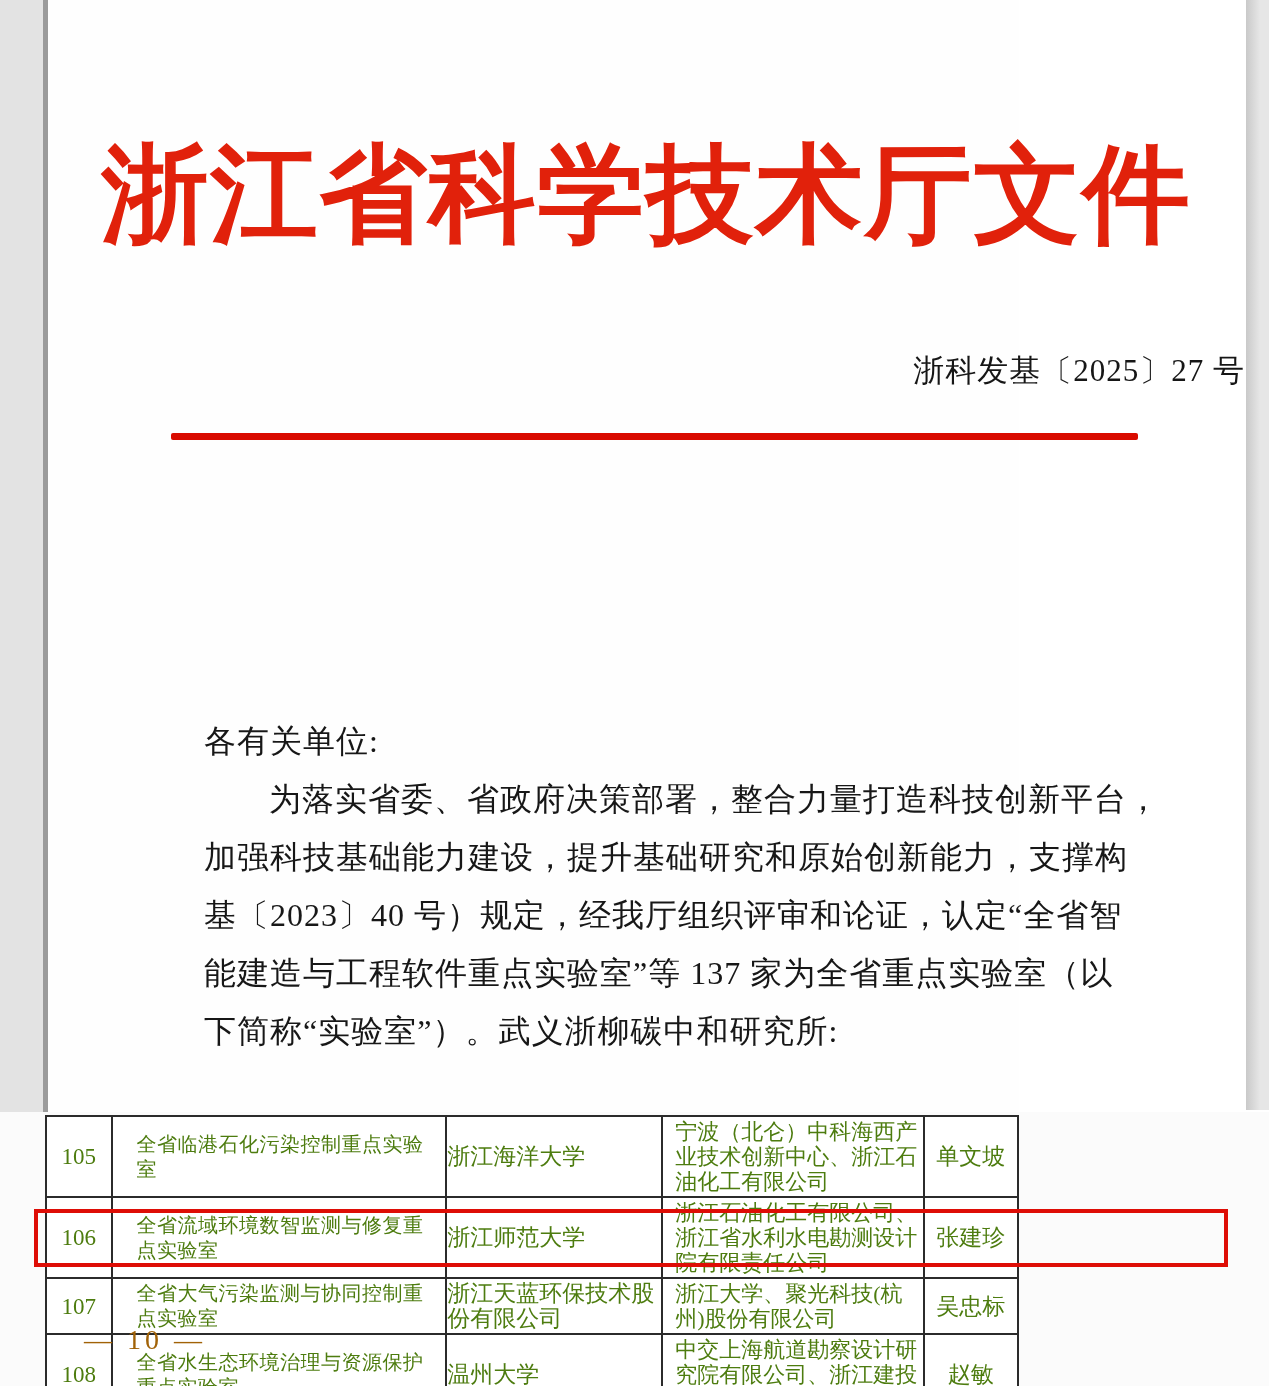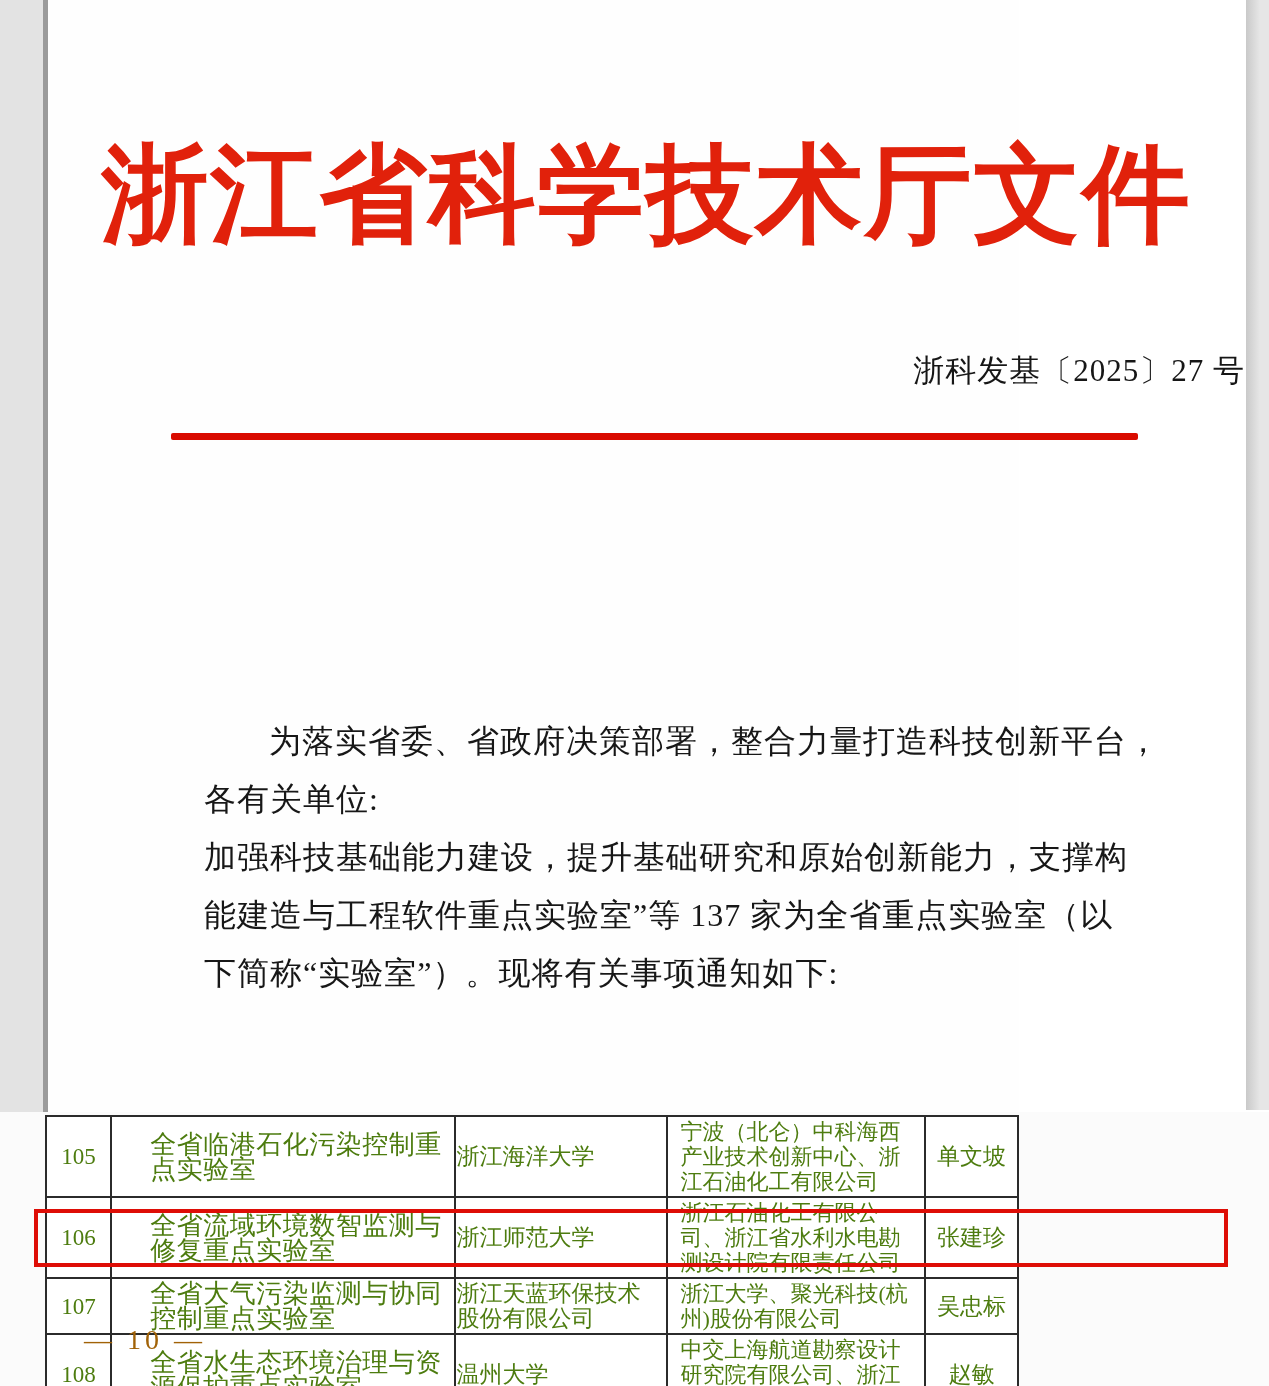--- a/index.html
+++ b/index.html
@@ -60,21 +60,21 @@
     border-collapse:collapse;table-layout:fixed;
     background:#ffffff;
   }
   .result-table td{
     border:2px solid #2b2b2b;
     font-size:22px;line-height:25px;color:#4d7c0f;
     padding:2px 4px;vertical-align:middle;
     overflow:hidden;
   }
   .result-table .col-no{width:61px;text-align:center;font-size:23px;}
-  .result-table .col-lab{width:378px;padding-left:38px;font-size:26px;letter-spacing:0.5px;}
+  .result-table .col-lab{width:378px;padding-left:24px;font-size:20px;letter-spacing:0.5px;}
   .result-table .col-inst{width:258px;padding-left:0;font-size:23px;}
   .result-table .col-part{width:295px;padding-left:12px;}
   .result-table .col-dir{width:100px;text-align:center;font-size:23px;}
   .result-table tr.r1{height:44px;}
   .result-table tr.r2{height:48px;}
   .result-table tr.r3{height:44px;}
   .result-table tr.r4{height:41px;}
 
   .highlight-box{
     position:absolute;left:34px;top:1209px;width:1186px;height:50px;
@@ -96,25 +96,26 @@
   <div class="bottom-strip"></div>
 
   <div class="red-header">浙江省科学技术厅文件</div>
 
   <div class="doc-number">浙科发基〔2025〕27 号</div>
 
   <div class="red-rule"></div>
 
 
   <div class="body-text">
+    <div class="line">各有关单位:</div>
     <div class="line indent">为落实省委、省政府决策部署，整合力量打造科技创新平台，</div>
-    <div class="line">各有关单位:</div>
     <div class="line">加强科技基础能力建设，提升基础研究和原始创新能力，支撑构</div>
+    <div class="line">基〔2023〕40 号）规定，经我厅组织评审和论证，认定“全省智</div>
     <div class="line">能建造与工程软件重点实验室”等 137 家为全省重点实验室（以</div>
-    <div class="line">下简称“实验室”）。现将有关事项通知如下:</div>
+    <div class="line">下简称“实验室”）。武义浙柳碳中和研究所:</div>
   </div>
 
   <table class="result-table">
     <tbody>
       <tr class="r1">
         <td class="col-no">105</td>
         <td class="col-lab">全省临港石化污染控制重点实验室</td>
         <td class="col-inst">浙江海洋大学</td>
         <td class="col-part">宁波（北仑）中科海西产业技术创新中心、浙江石油化工有限公司</td>
         <td class="col-dir">单文坡</td>

